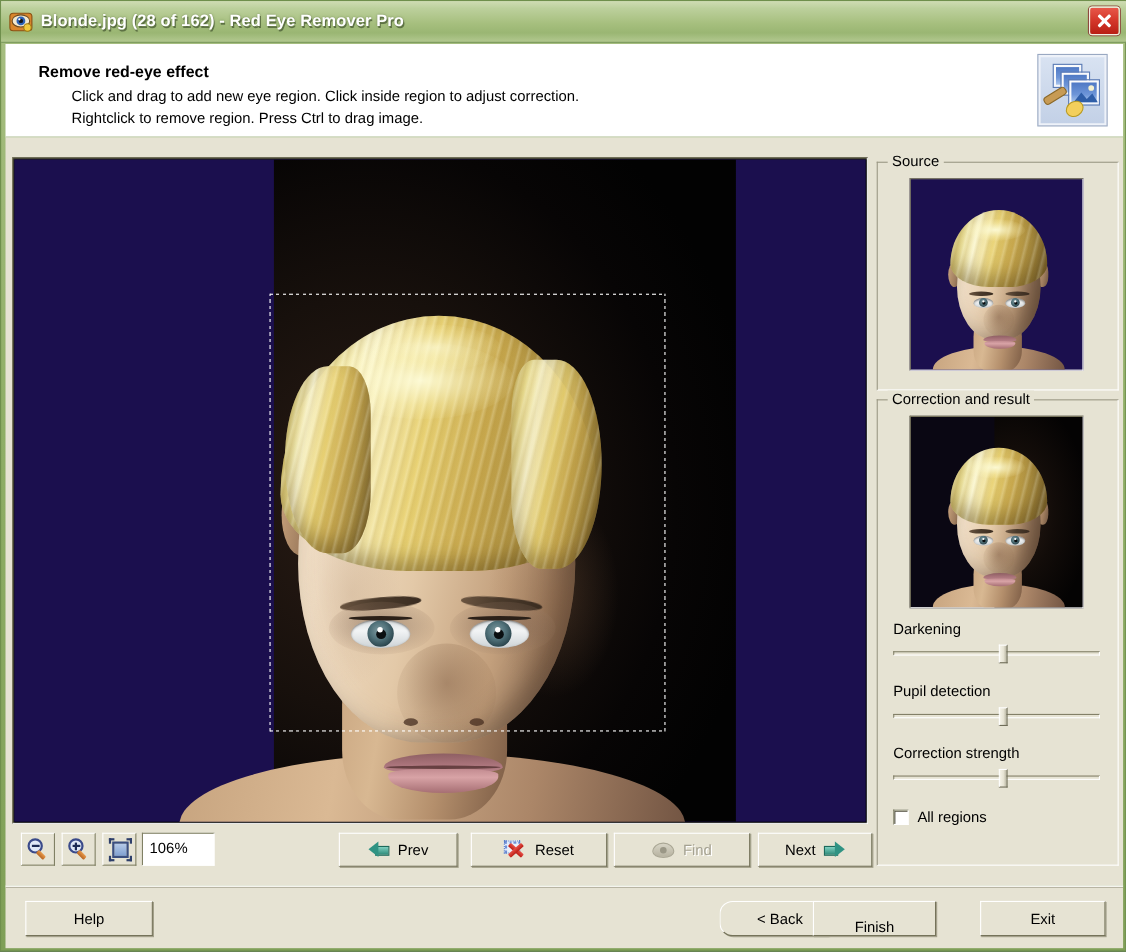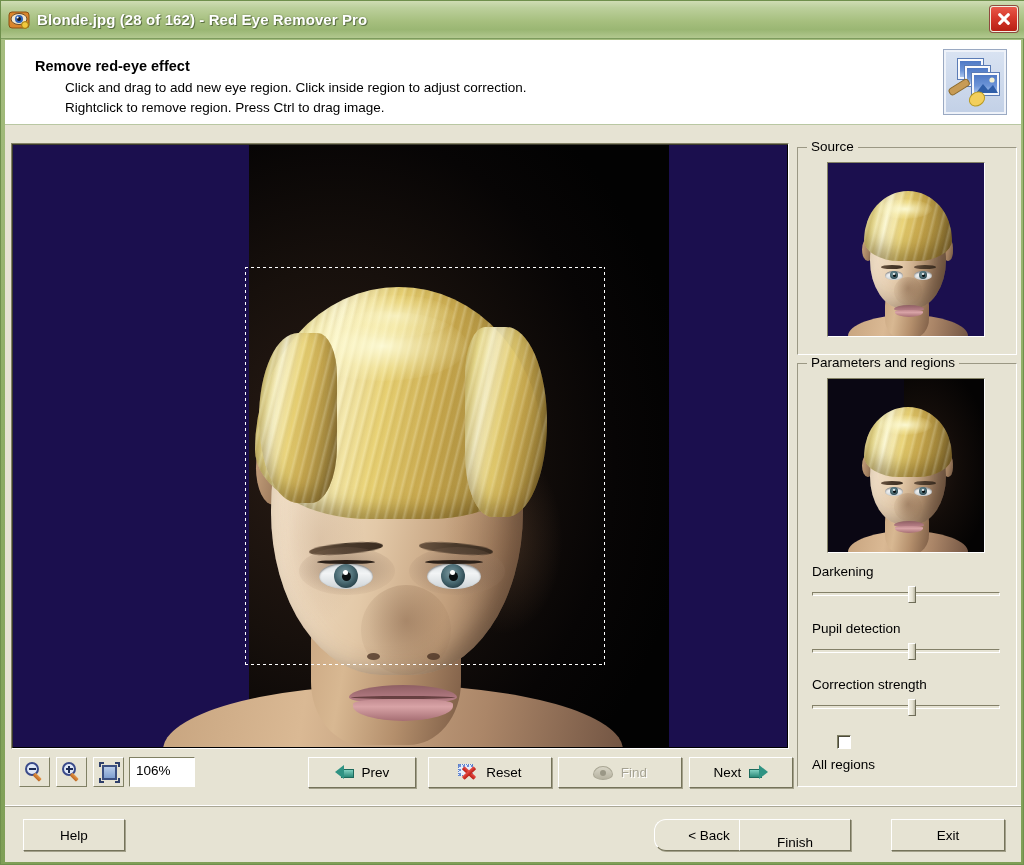--- a/index.html
+++ b/index.html
@@ -307,21 +307,21 @@
     border:1px solid #838068; border-right-color:#fff; border-bottom-color:#fff;
     background:#e6e3d3;
   }
   .slider .thumb {
     position:absolute; top:0; width:8px; height:17px;
     background: linear-gradient(90deg,#f5f3e8 0%, #e6e3d3 55%, #b9b6a2 100%);
     border:1px solid; border-color:#ffffff #6f6d58 #6f6d58 #ffffff;
     cursor:pointer;
   }
 
-  #all-regions-row { position:absolute; left: 14px; top: 609px; display:flex; align-items:center; gap:8px;flex-direction:column; }
+  #all-regions-row { position:absolute; left: 14px; top: 609px; display:flex; align-items:center; gap:8px; }
   #all-regions-box {
     width:14px; height:14px; background:#fff;
     border:1px solid; border-color:#808064 #ffffff #ffffff #808064;
     box-shadow: inset 1px 1px 0 #4c4a3a;
     cursor:pointer;
   }
   #all-regions-label { font-size:13.5px; color:#000; }
 
   
   #footer {
@@ -530,21 +530,21 @@
             <div class="glint" style="left:8px; top:2px; width:2px; height:2px;"></div>
           </div>
           <div class="nose-shadow" style="left:66px; top:114px; width:28px; height:28px;"></div>
           <div class="lips-upper" style="left:66px; top:142px; width:30px; height:6px;"></div>
           <div class="lips-lower" style="left:67px; top:147px; width:28px; height:7px;"></div>
         </div>
       </div>
     </div>
 
     <div class="groupbox" style="left:792px; top:238px; width:220px; height:424px;">
-      <div class="gb-label">Parameters and regions</div>
+      <div class="gb-label">Correction and result</div>
 
       <div class="thumb-frame" style="left:29px; top:14px; width:158px; height:175px; background:#0a0713;">
         <div style="position:absolute; left:76px; top:0; width:82px; height:175px; background: radial-gradient(ellipse 70px 110px at 20% 50%, #2a1c15 0%, #120c09 55%, #040303 100%);"></div>
         <div class="face-wrap" style="left:0;top:0;width:158px;height:175px;">
           <div class="face-shoulder" style="left:20px; top:152px; width:120px; height:42px;"></div>
           <div class="face-neck" style="left:57px; top:120px; width:44px; height:55px;"></div>
           <div class="ear" style="left:34px; top:76px; width:11px; height:22px;"></div>
           <div class="ear" style="left:114px; top:76px; width:11px; height:22px;"></div>
           <div class="face-head" style="left:42px; top:36px; width:76px; height:110px;"></div>
           <div class="face-hair" style="left:36px; top:28px; width:88px; height:70px;">
@@ -589,21 +589,21 @@
 
       <div id="all-regions-row" style="top:371px;">
         <div id="all-regions-box"></div>
         <div id="all-regions-label">All regions</div>
       </div>
     </div>
 
   </div>
 
   <div id="footer">
-    <div class="fbtn" style="left:18px; width:102px;">
+    <div class="fbtn" style="left:18px; width:116px;">
       <span>Help</span>
     </div>
     <div class="fbtn" style="left:649px; width:110px;border-radius:12px;">
       <span>&lt; Back</span>
     </div>
     <div class="fbtn" style="left:734px; width:112px;align-items:flex-end;">
       <span>Finish</span>
     </div>
     <div class="fbtn" style="left:886px; width:114px;">
       <span>Exit</span>

